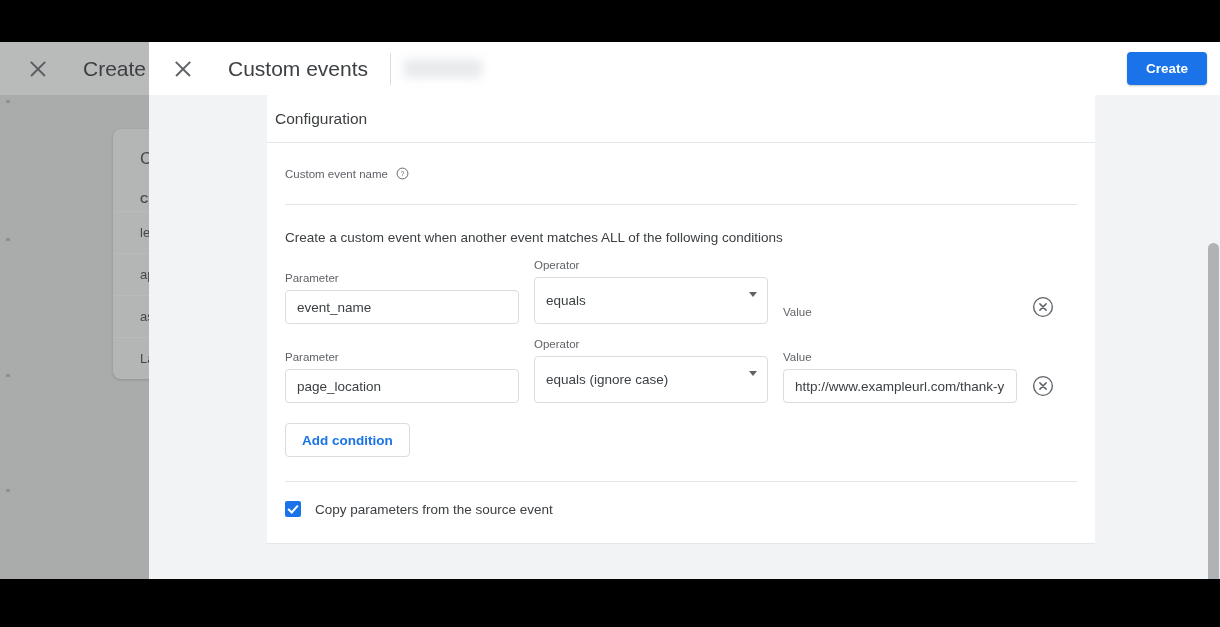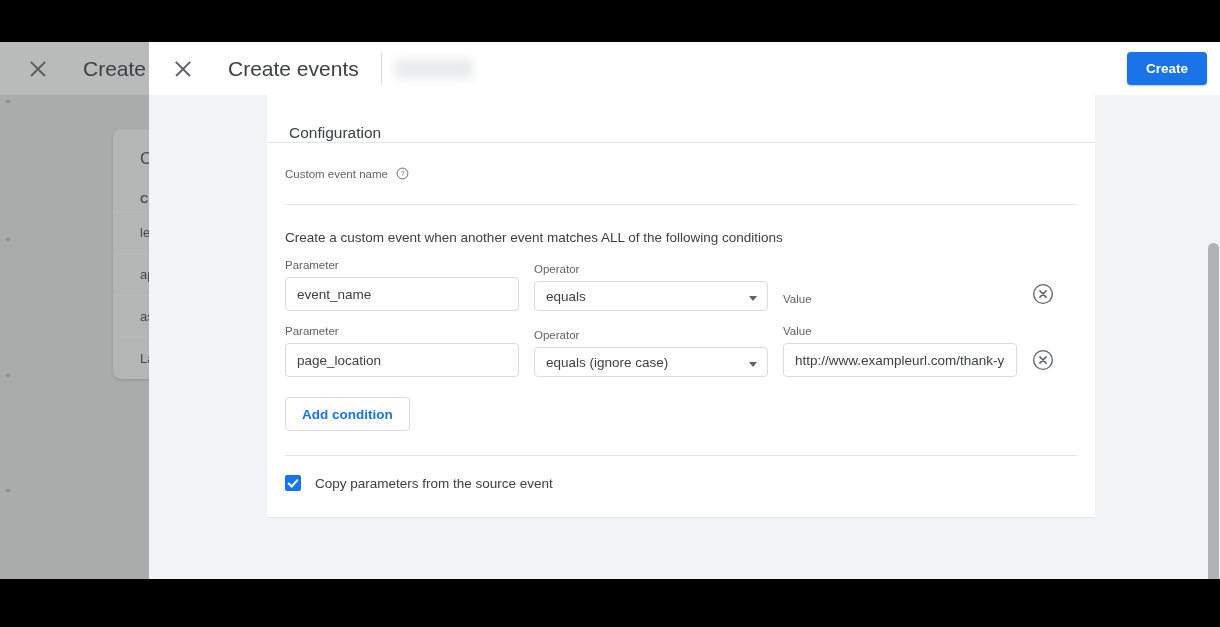--- a/index.html
+++ b/index.html
@@ -211,22 +211,22 @@
     top: 0;
     width: 828px;
     background: #fff;
     border-bottom: 1px solid #e4e6e8;
     box-sizing: border-box;
   }
 
   .card-header {
     height: 48px;
     display: flex;
-    align-items: flex-end;
-    padding-left: 22px;
+    align-items: center;
+    padding-left: 8px;
     border-bottom: 1px solid #e4e6e8;
     box-sizing: border-box;
   }
   .card-header-title {
     font-size: 15.5px;
     color: #3c4043;
   }
 
   .card-inner {
     padding: 24px 18px 0 18px;
@@ -288,21 +288,21 @@
   .col-op     { width: 234px; }
   .col-value  { width: 234px; }
   .cond-col .text-input { width: 100%; }
 
   .select-wrap {
     position: relative;
     width: 100%;
   }
   .select-box {
     width: 100%;
-    height: 30px;
+    height: 47px;
     border: 1px solid #dadce0;
     border-radius: 4px;
     box-sizing: border-box;
     padding: 0 30px 0 11px;
     font-size: 13.5px;
     color: #3c4043;
     background: #fff;
     display: flex;
     align-items: center;
     cursor: pointer;
@@ -431,21 +431,21 @@
       <div class="bg-row">ap</div>
       <div class="bg-row">as</div>
       <div class="bg-row">La</div>
     </div>
   </div>
 
   <div class="dialog">
 
     <div class="dlg-header">
       <div class="dlg-close"></div>
-      <div class="dlg-title">Create events</div>
+      <div class="dlg-title">Custom events</div>
       <div class="dlg-divider"></div>
       <div class="redacted"></div>
       <button class="create-btn">Create</button>
     </div>
 
     <div class="dlg-body">
 
       <div class="card">
 
         <div class="card-header">

